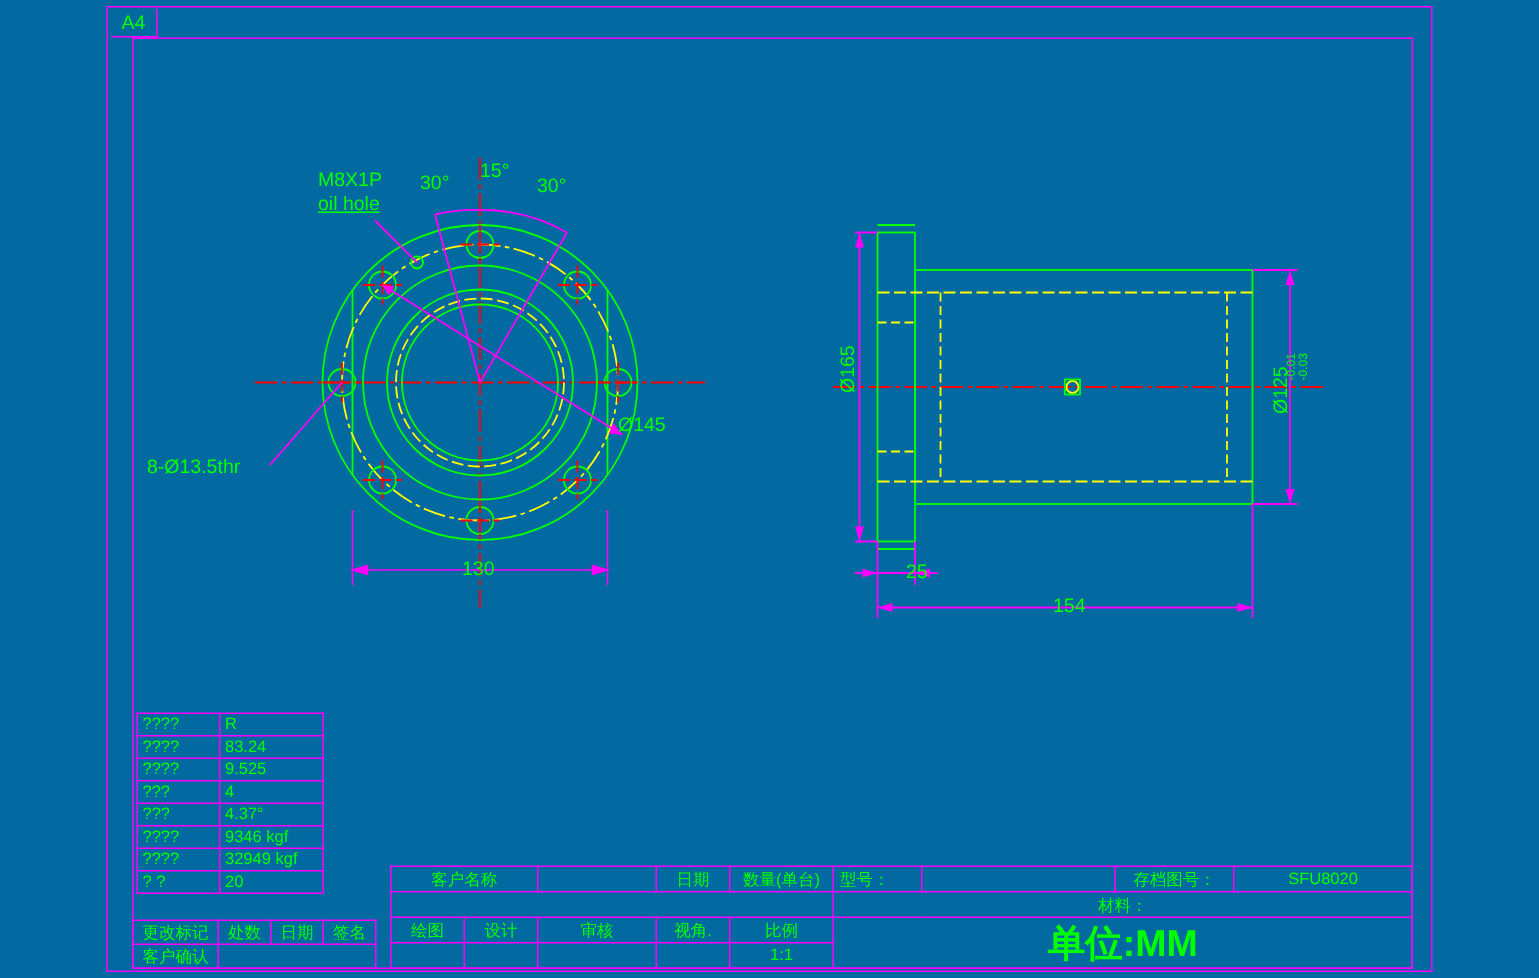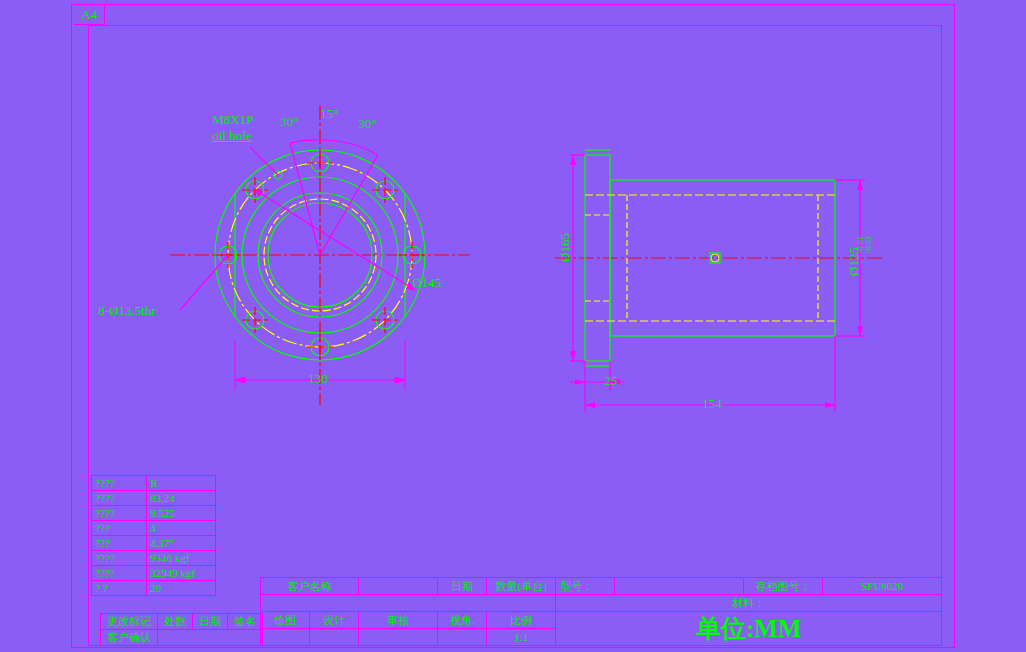--- a/index.html
+++ b/index.html
@@ -8,22 +8,21 @@
     background: #404040;
     font-family: Arial, sans-serif;
     width: 1026px;
     height: 652px;
     overflow: hidden;
   }
   .canvas {
     position: relative;
     width: 1026px;
     height: 652px;
-    background: #8b5cf6;
-    font-family: Liberation Serif, serif;
+    background: #0369a1;
   }
   .outer-border {
     position: absolute;
     top: 4px;
     left: 71px;
     right: 71px;
     bottom: 4px;
     border: 1px solid #ff00ff;
   }
   .inner-border {
@@ -72,21 +71,21 @@
   .spec-table td {
     border: 1px solid #ff00ff;
     padding: 0 3px;
     height: 14px;
   }
   .spec-table td:first-child { width: 48px; }
   .spec-table td:last-child { width: 62px; }
   
   .lower-table {
     position: absolute;
-    left: 100px;
+    left: 88px;
     bottom: 6px;
     border-collapse: collapse;
     color: #00ff00;
     font-size: 11px;
   }
   .lower-table td {
     border: 1px solid #ff00ff;
     height: 15px;
     text-align: center;
     padding: 0 2px;

